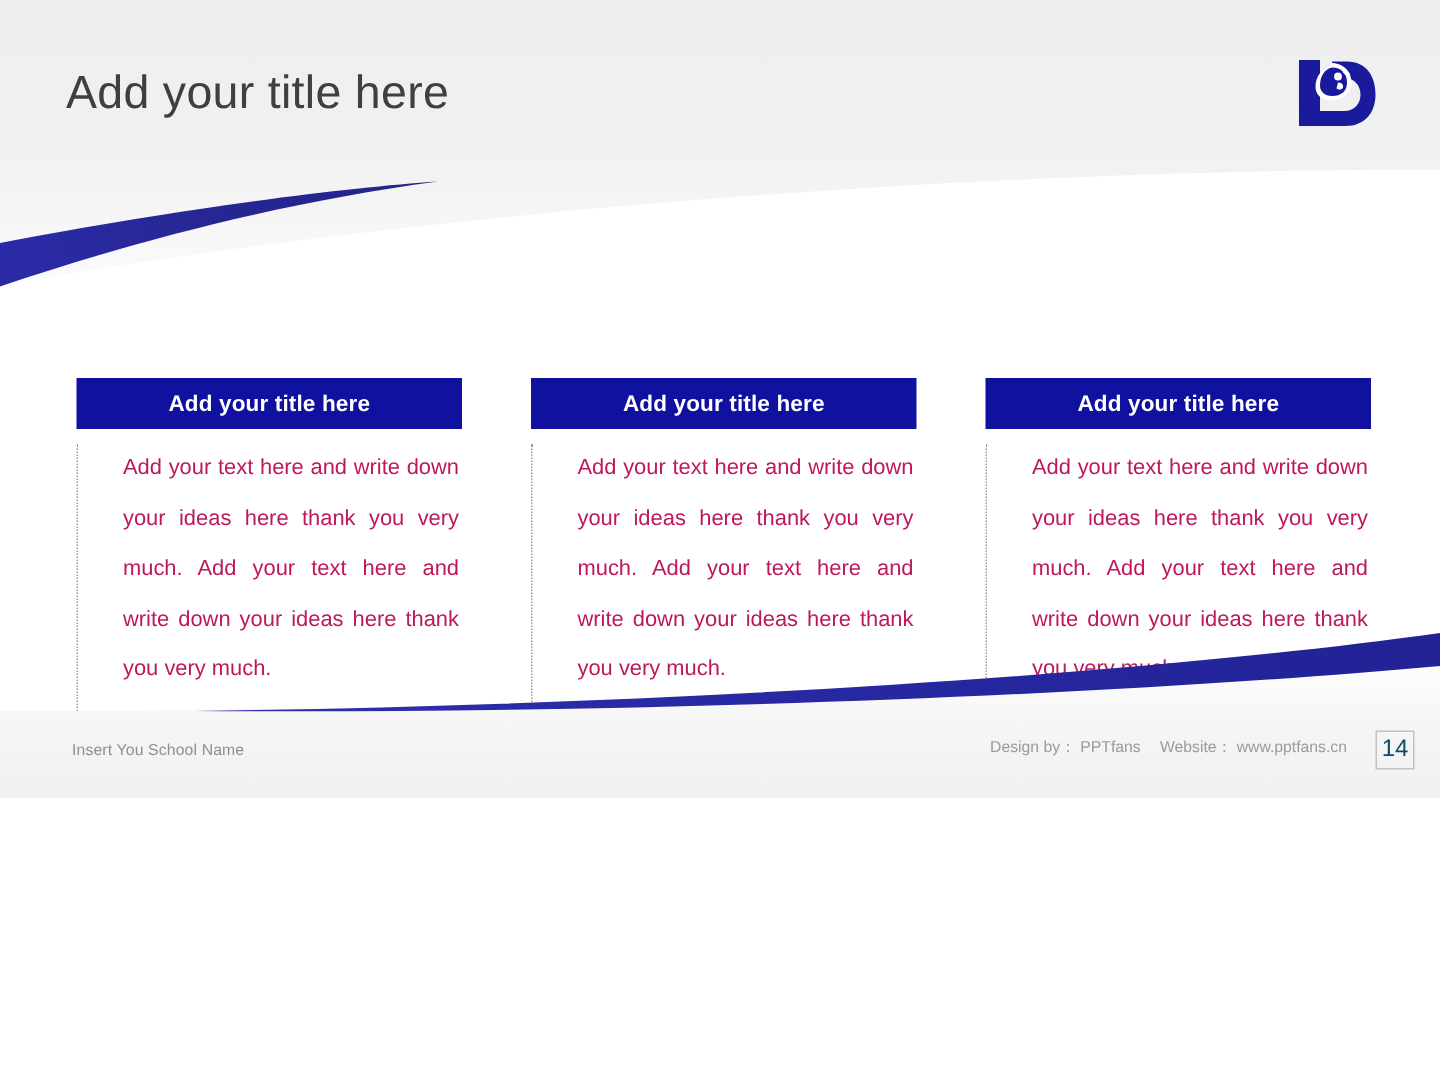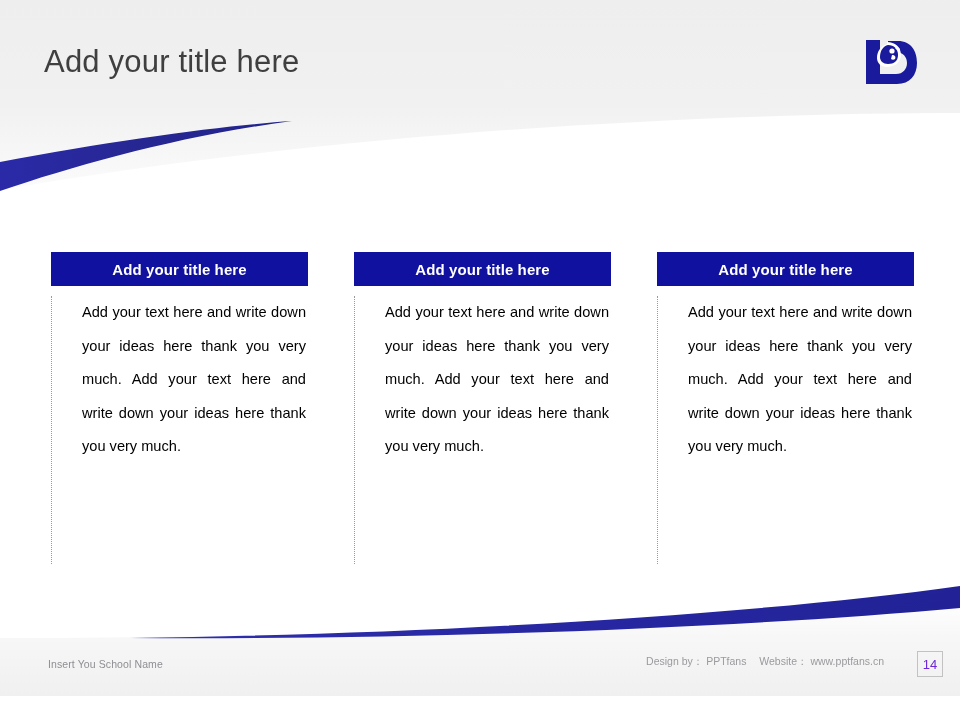--- a/index.html
+++ b/index.html
@@ -6,21 +6,21 @@
     margin: 0;
     padding: 0;
     background: #ffffff;
   }
   body {
     font-family: "Liberation Sans", sans-serif;
   }
   .slide {
     position: relative;
     width: 960px;
-    height: 696px;
+    height: 532px;
     background: #ffffff;
     overflow: hidden;
   }
 
   
   .header-band {
     position: absolute;
     left: 0;
     top: 0;
     width: 960px;
@@ -88,21 +88,21 @@
     position: absolute;
     left: 0;
     top: 0;
     width: 0;
     height: 268px;
     border-left: 1px dotted #9a9a9a;
   }
   .col-text {
     font-size: 14.6px;
     line-height: 33.5px;
-    color: #000000;
+    color: #be185d;
     text-align: justify;
     text-justify: inter-word;
     font-weight: 300;
   }
 
   
   .footer-band {
     position: absolute;
     left: 0;
     bottom: 0;
@@ -115,37 +115,37 @@
     position: absolute;
     left: 48px;
     bottom: 26px;
     font-size: 10.5px;
     font-weight: normal;
     color: #8e8e94;
     letter-spacing: 0.1px;
   }
   .footer-right {
     position: absolute;
-    right: 76px;
+    right: 62px;
     bottom: 27px;
     font-size: 10.5px;
     color: #9a9a9f;
     white-space: nowrap;
     margin-left: 24px;
   }
   .footer-right .sep { display: inline-block; width: 7px; }
   .page-number {
     position: absolute;
     right: 17px;
     bottom: 19px;
     width: 24px;
     height: 24px;
     border: 1px solid #c2c2c2;
-    color: #6d28d9;
-    font-size: 13px;
+    color: #0c4a6e;
+    font-size: 16px;
     display: flex;
     align-items: center;
     justify-content: center;
   }
 </style>
 </head>
 <body>
 
 <div class="slide">
 

